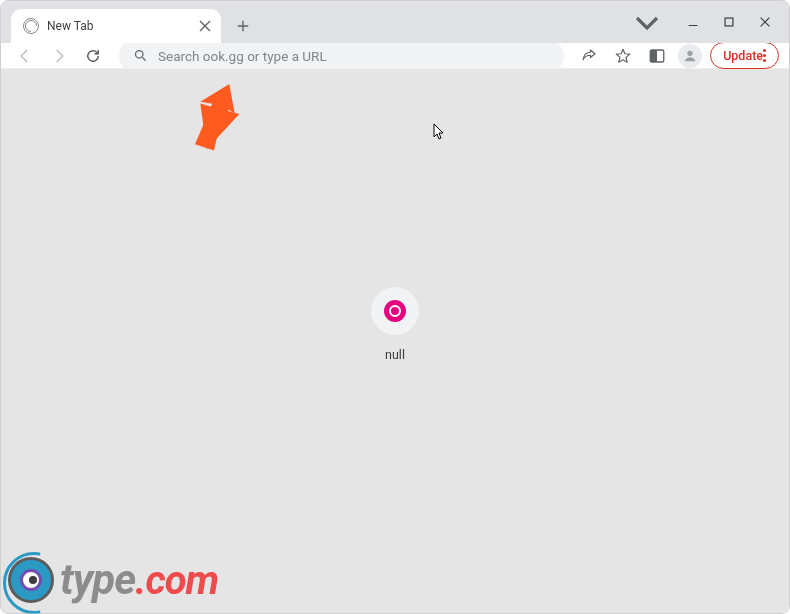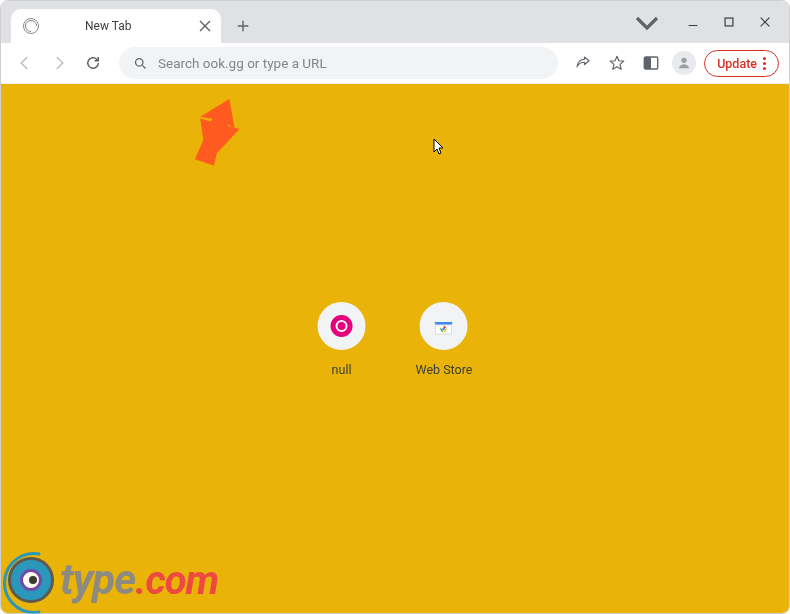--- a/index.html
+++ b/index.html
@@ -4,49 +4,49 @@
 <style>
 * { margin: 0; padding: 0; box-sizing: border-box; font-family: -apple-system, BlinkMacSystemFont, "Segoe UI", Roboto, Arial, sans-serif; }
 body { width: 790px; height: 614px; background: #fff; position: relative; overflow: hidden; }
 
 .window { width: 100%; height: 100%; border: 1px solid #d0d0d0; border-radius: 8px; background: #fff; display: flex; flex-direction: column; overflow: hidden; }
 
 .titlebar { height: 42px; background: #dfe1e5; display: flex; align-items: flex-end; position: relative; }
 .tab { background: #fff; height: 34px; border-radius: 10px 10px 0 0; display: flex; align-items: center; padding: 0 8px 0 12px; margin-left: 10px; min-width: 210px; gap: 8px; position: relative; }
 .tab .favicon { width: 16px; height: 16px; border-radius: 50%; border: 1.5px solid #888; display: flex; align-items: center; justify-content: center; }
 .tab .favicon::after { content: ""; width: 10px; height: 10px; border: 1.5px solid #888; border-radius: 50%; clip-path: polygon(0 0, 100% 0, 100% 50%, 50% 50%, 50% 100%, 0 100%); }
-.tab .title { font-size: 12px; color: #3c4043; flex: 1; margin-left: 38px; }
+.tab .title { font-size: 12px; color: #3c4043; flex: 1; }
 .tab .close { width: 16px; height: 16px; display: flex; align-items: center; justify-content: center; color: #5f6368; font-size: 14px; cursor: pointer; border-radius: 50%; }
 .newtab-btn { width: 28px; height: 28px; display: flex; align-items: center; justify-content: center; color: #5f6368; font-size: 18px; margin-left: 8px; margin-bottom: 3px; cursor: pointer; border-radius: 50%; }
 
 .win-controls { position: absolute; right: 8px; top: 0; height: 42px; display: flex; align-items: center; gap: 4px; }
 .win-controls .wc { width: 32px; height: 28px; display: flex; align-items: center; justify-content: center; color: #3c4043; cursor: pointer; }
 .wc svg { width: 14px; height: 14px; }
 .chev { width: 32px; height: 28px; display: flex; align-items: center; justify-content: center; margin-right: 10px; }
 
-.toolbar { height: 41px; background: #fff; display: flex; align-items: center; padding: 0 10px; gap: 6px; border-bottom: 1px solid #eee; }
+.toolbar { height: 26px; background: #fff; display: flex; align-items: center; padding: 0 10px; gap: 6px; border-bottom: 1px solid #eee; }
 .nav-btn { width: 28px; height: 28px; display: flex; align-items: center; justify-content: center; color: #5f6368; border-radius: 50%; cursor: pointer; }
 .nav-btn.disabled { color: #bdbdbd; }
 .nav-btn svg { width: 18px; height: 18px; }
 
 .omnibox { flex: 1; height: 32px; background: #f1f3f4; border-radius: 16px; display: flex; align-items: center; padding: 0 14px; gap: 10px; margin: 0 6px; }
 .omnibox svg { width: 15px; height: 15px; color: #5f6368; }
 .omnibox input { flex: 1; border: none; background: transparent; outline: none; font-size: 13.5px; color: #333; }
 .omnibox input::placeholder { color: #80868b; }
 
 .tool-actions { display: flex; align-items: center; gap: 8px; }
 .tool-ico { width: 26px; height: 26px; display: flex; align-items: center; justify-content: center; color: #5f6368; cursor: pointer; }
 .tool-ico svg { width: 18px; height: 18px; }
 .avatar { width: 24px; height: 24px; border-radius: 50%; background: #e8eaed; display: flex; align-items: center; justify-content: center; }
 .avatar svg { width: 16px; height: 16px; color: #9aa0a6; }
-.update-btn { border: 1.5px solid #d93025; color: #d93025; background: #fff; border-radius: 16px; padding: 5px 12px; font-size: 12.5px; font-weight: 500; display: flex; align-items: center; gap: 6px; cursor: pointer; }
+.update-btn { border: 1.5px solid #d93025; color: #d93025; background: #fff; border-radius: 16px; padding: 5px 12px; font-size: 12.5px; font-weight: 500; display: flex; align-items: center; cursor: pointer; }
 .update-btn .dots { display: flex; flex-direction: column; gap: 2px; }
 .update-btn .dots span { width: 3px; height: 3px; background: #d93025; border-radius: 50%; }
 
-.content { flex: 1; background: #eab308; position: relative; text-decoration: underline; }
+.content { flex: 1; background: #e5e5e5; position: relative; text-decoration: underline; }
 
 .shortcuts { position: absolute; top: 218px; left: 50%; transform: translateX(-50%); display: flex; gap: 50px; }
 .shortcut { display: flex; flex-direction: column; align-items: center; gap: 12px; cursor: pointer; }
 .sc-circle { width: 48px; height: 48px; border-radius: 50%; background: #f1f3f4; display: flex; align-items: center; justify-content: center; }
 .sc-label { font-size: 12.5px; color: #3c4043; }
 
 .sc-null .inner { width: 22px; height: 22px; border-radius: 50%; background: #e6007e; display: flex; align-items: center; justify-content: center; }
 .sc-null .inner::after { content: ""; width: 8px; height: 8px; border-radius: 50%; border: 2px solid #fff; }
 
 .sc-webstore svg { width: 24px; height: 24px; }
@@ -174,34 +174,20 @@
 
   <div class="content">
 
     <div class="shortcuts">
       <div class="shortcut">
         <div class="sc-circle sc-null">
             <div class="inner"></div>
           </div>
         <div class="sc-label">null</div>
       </div>
-      <div class="shortcut">
-        <div class="sc-circle sc-webstore">
-          <svg viewBox="0 0 24 24">
-            <path d="M3 8h18l-1 3H4z" fill="#4285F4"></path>
-            <rect x="4" y="11" width="16" height="9" fill="#fff" stroke="#ddd"></rect>
-            <circle cx="12" cy="15" r="3.2" fill="#fff"></circle>
-            <path d="M12 11.8a3.2 3.2 0 0 1 2.77 1.6l-2.77 1.6z" fill="#EA4335"></path>
-            <path d="M14.77 13.4a3.2 3.2 0 0 1-2.77 4.8l1.4-2.4z" fill="#FBBC05"></path>
-            <path d="M12 18.2a3.2 3.2 0 0 1-2.77-4.8l1.37 2.4z" fill="#34A853"></path>
-            <circle cx="12" cy="15" r="1.3" fill="#4285F4"></circle>
-          </svg>
-        </div>
-        <div class="sc-label">Web Store</div>
-      </div>
     </div>
 
     <div class="cursor">
       <svg viewBox="0 0 14 18">
           <path d="M1 1l0 13 3-3 2 5 2-1-2-5 4 0z" fill="#fff" stroke="#000" stroke-width="1"></path>
         </svg>
     </div>
 
     <div class="arrow-annot">
       <svg viewBox="0 0 60 80">

